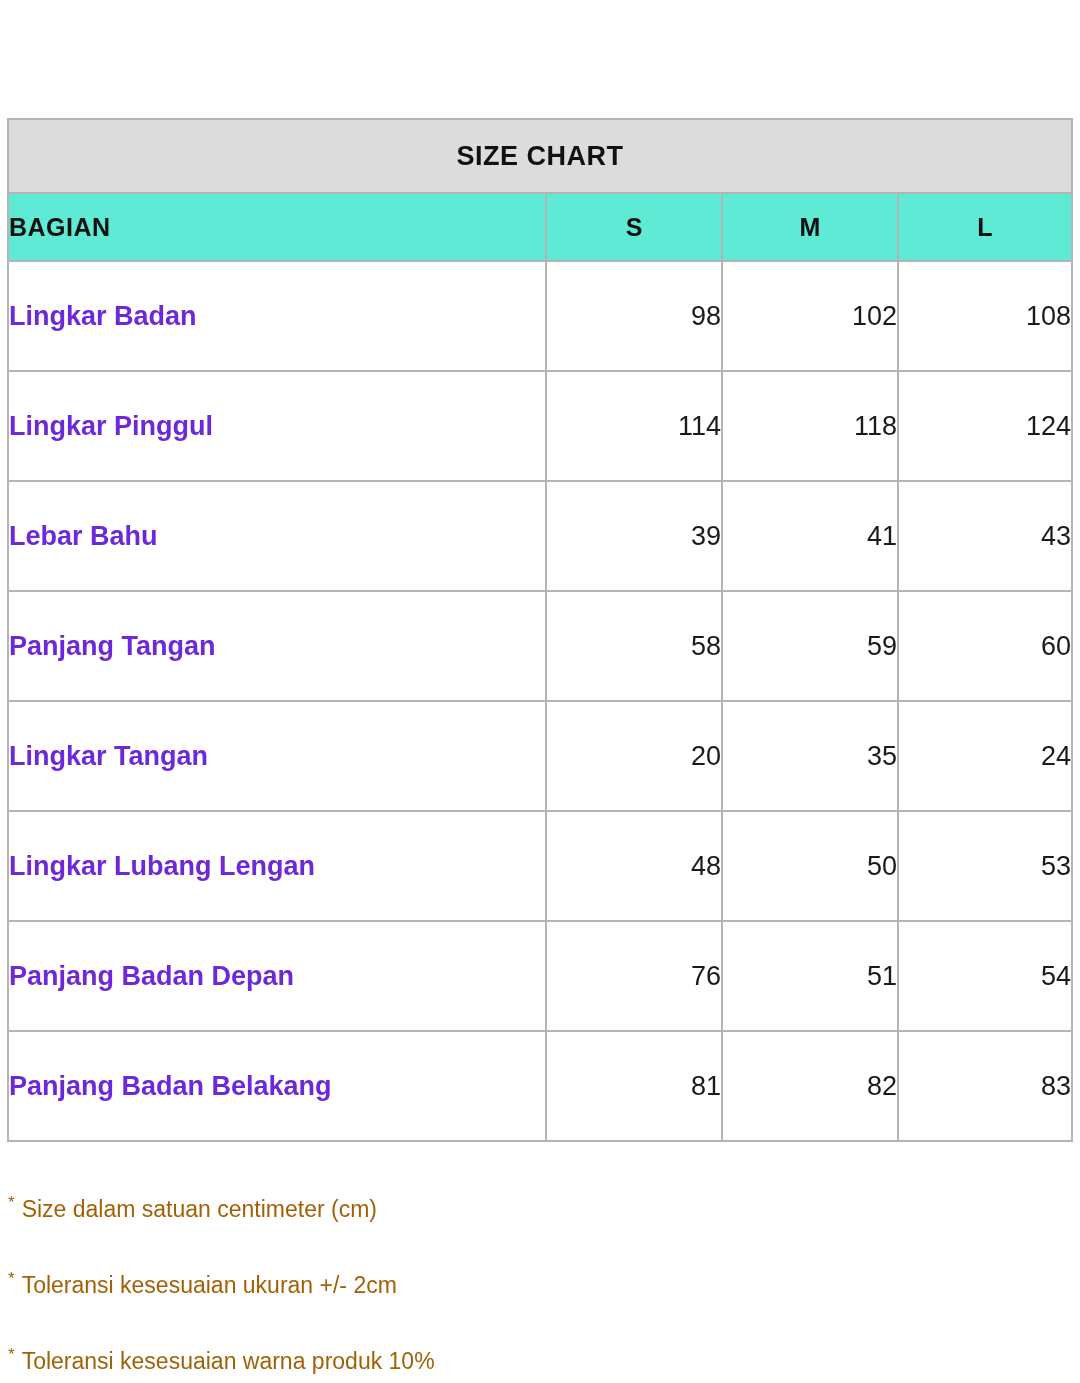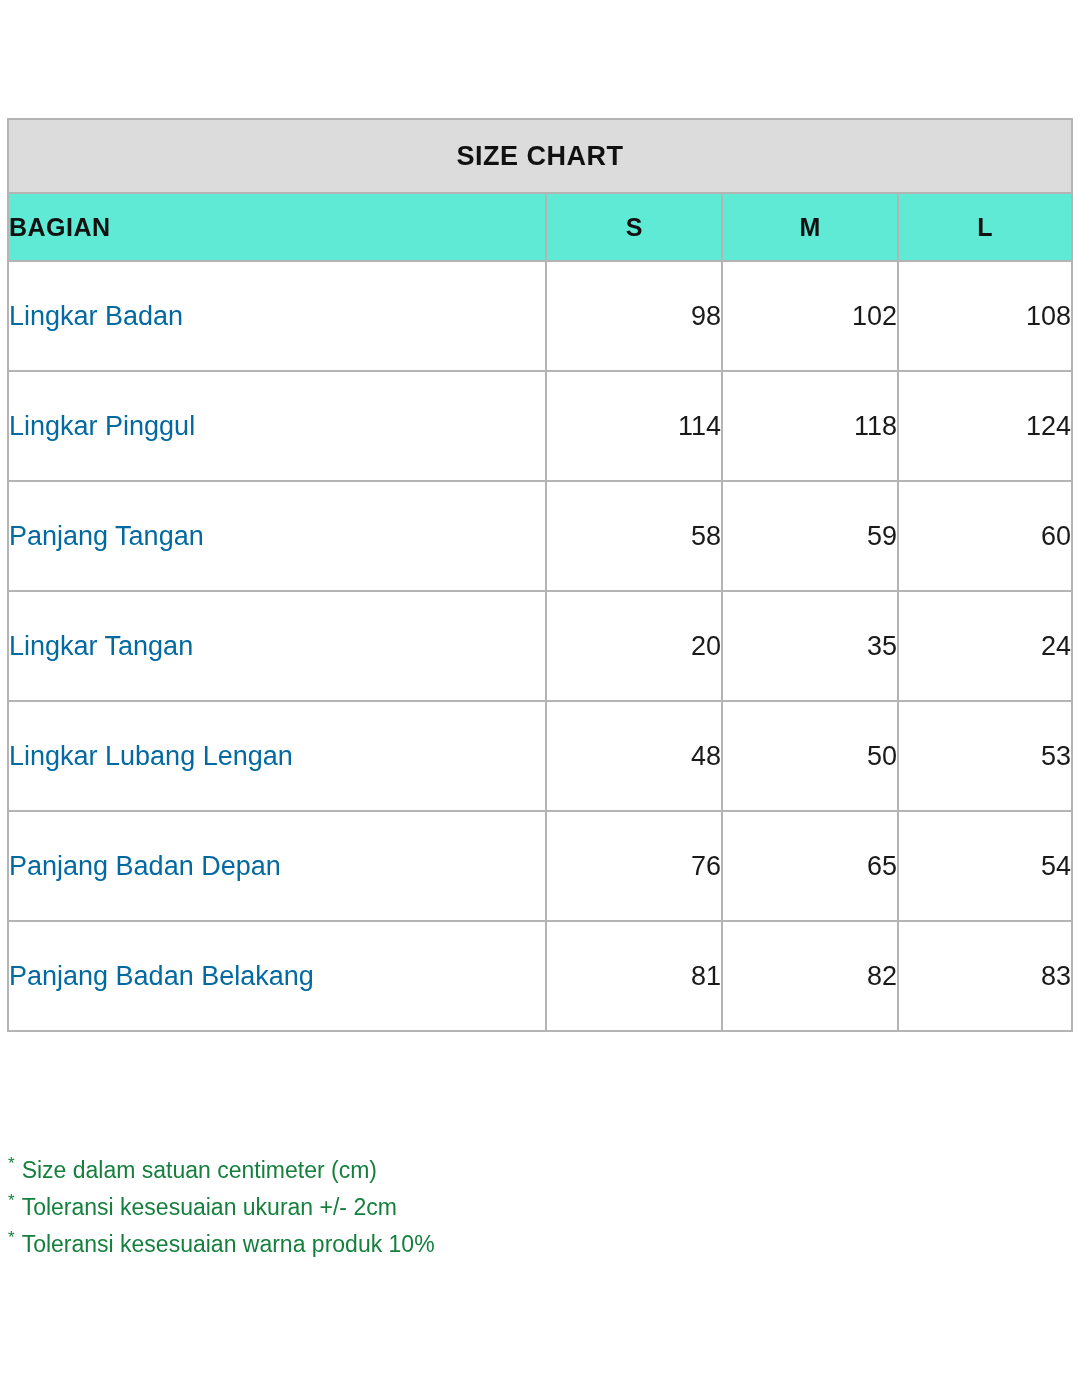--- a/index.html
+++ b/index.html
@@ -60,43 +60,44 @@
     padding-left: 212px;
     letter-spacing: 0.5px;
   }
   .hdr-size {
     text-align: center;
   }
   .row-label {
     font-size: 27px;
     height: 108px;
     padding-left: 18px;
-    color: #0369a1;
-    font-weight: normal;
+    color: #6d28d9;
+    font-weight: bold;
   }
   .row-val {
     font-size: 27px;
     text-align: right;
     color: #1a1a1a;
   }
   .col-label { width: 538px; }
   .col-s { width: 176px; }
   .col-m { width: 176px; }
   .col-l { width: 174px; }
   .notes {
     position: absolute;
     left: 8px;
     top: 1152px;
     width: 900px;
   }
   .note-line {
     font-size: 23px;
     line-height: 37px;
-    color: #15803d;
+    color: #a16207;
     white-space: nowrap;
+    margin-top: 39px;
   }
   .note-star {
     font-size: 17px;
     vertical-align: top;
     line-height: 23px;
     margin-right: 7px;
   }
 </style>
 </head>
 <body>
@@ -128,41 +129,47 @@
           <td class="row-val">102</td>
           <td class="row-val">108</td>
         </tr>
         <tr>
           <td class="row-label">Lingkar Pinggul</td>
           <td class="row-val">114</td>
           <td class="row-val">118</td>
           <td class="row-val">124</td>
         </tr>
         <tr>
+          <td class="row-label">Lebar Bahu</td>
+          <td class="row-val">39</td>
+          <td class="row-val">41</td>
+          <td class="row-val">43</td>
+        </tr>
+        <tr>
           <td class="row-label">Panjang Tangan</td>
           <td class="row-val">58</td>
           <td class="row-val">59</td>
           <td class="row-val">60</td>
         </tr>
         <tr>
           <td class="row-label">Lingkar Tangan</td>
           <td class="row-val">20</td>
           <td class="row-val">35</td>
           <td class="row-val">24</td>
         </tr>
         <tr>
           <td class="row-label">Lingkar Lubang Lengan</td>
           <td class="row-val">48</td>
           <td class="row-val">50</td>
           <td class="row-val">53</td>
         </tr>
         <tr>
           <td class="row-label">Panjang Badan Depan</td>
           <td class="row-val">76</td>
-          <td class="row-val">65</td>
+          <td class="row-val">51</td>
           <td class="row-val">54</td>
         </tr>
         <tr>
           <td class="row-label">Panjang Badan Belakang</td>
           <td class="row-val">81</td>
           <td class="row-val">82</td>
           <td class="row-val">83</td>
         </tr>
       </tbody>
     </table>

